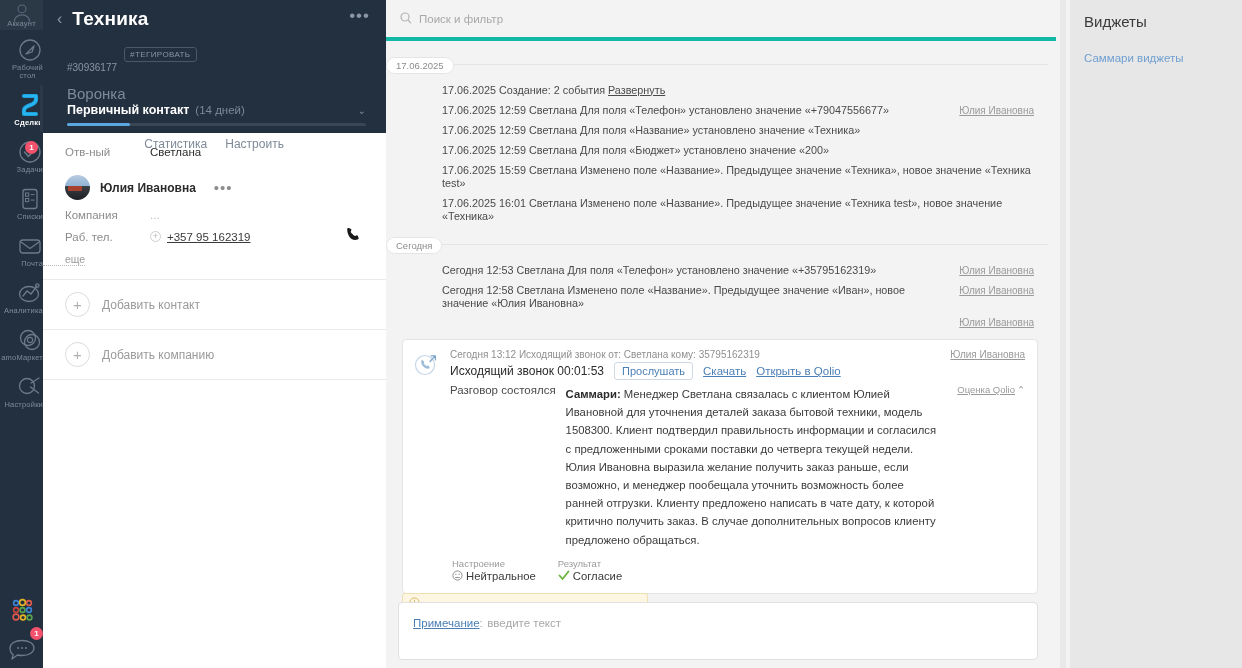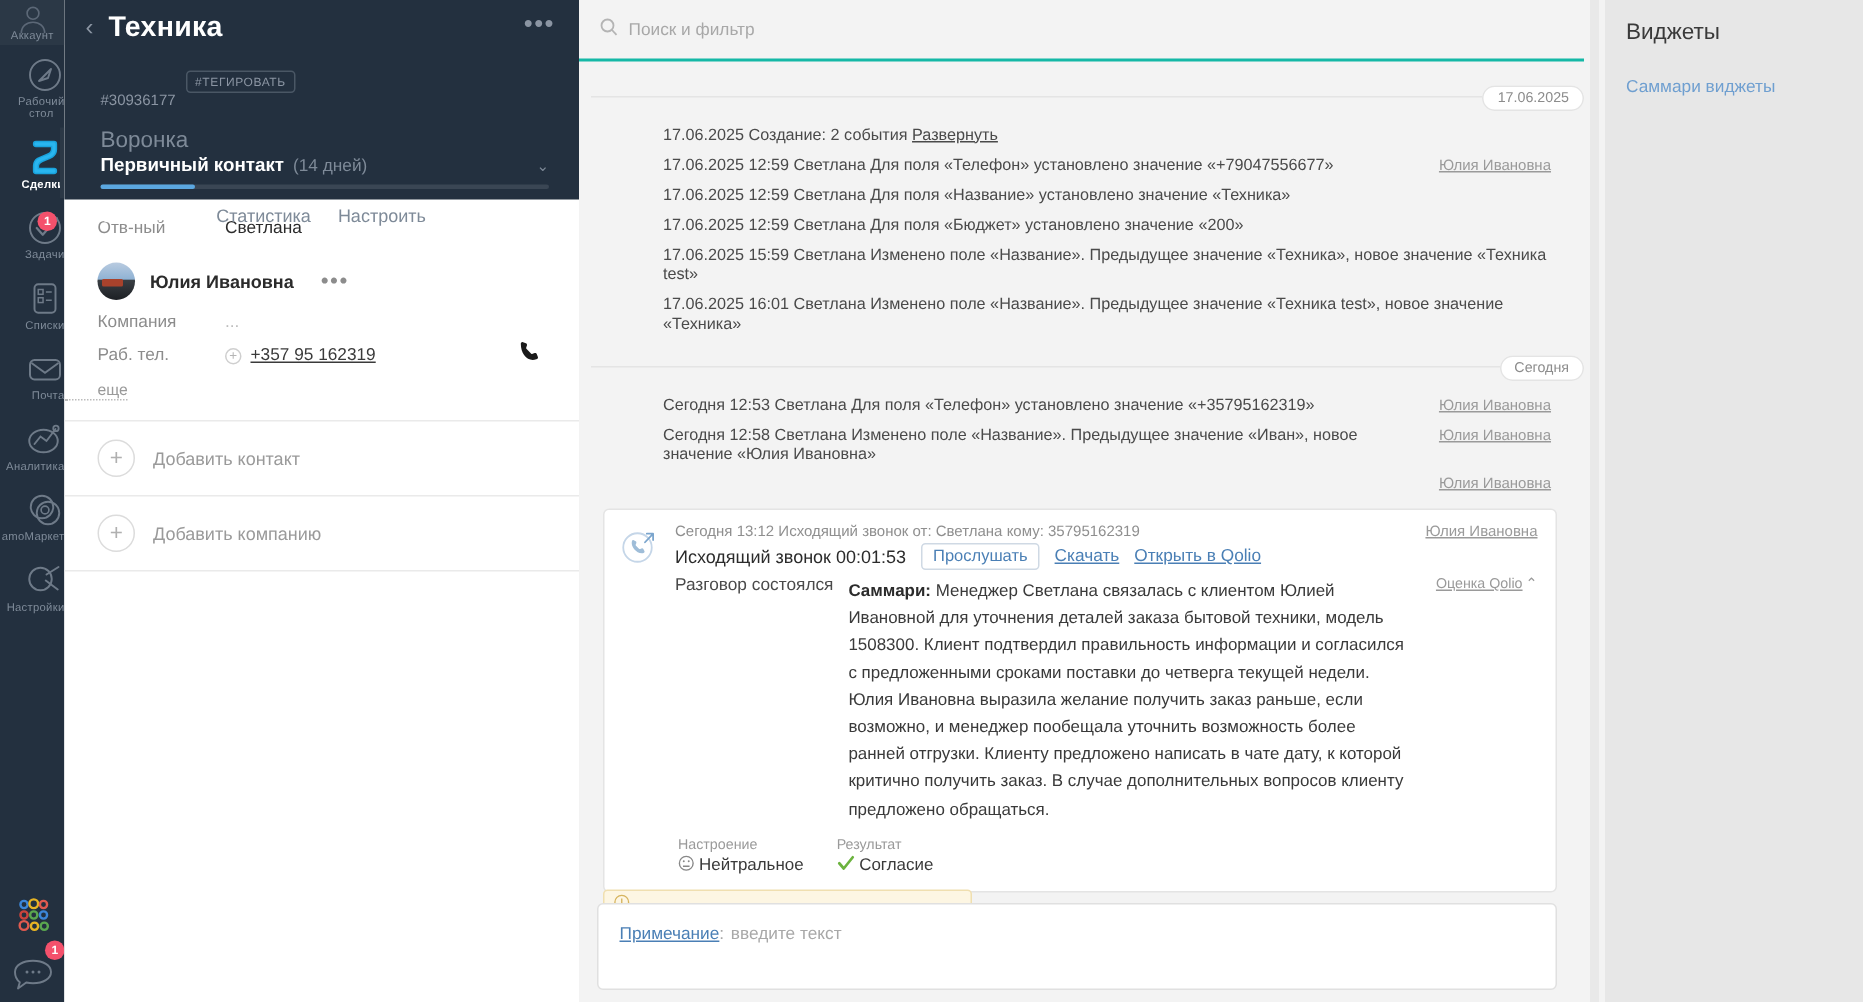--- a/index.html
+++ b/index.html
@@ -101,26 +101,26 @@
   .divider { height: 1px; background: #eaeaea; margin-top: 12px; }
   .add-row { display: flex; align-items: center; gap: 12px; padding: 12px 0 12px 22px;
     border-bottom: 1px solid #eaeaea; cursor: pointer; }
   .add-circle { width: 25px; height: 25px; border-radius: 50%; border: 1px solid #dcdcdc;
     color: #b0b0b0; font-size: 15px; line-height: 23px; text-align: center; }
   .add-label { color: #9a9a9a; font-size: 12px; }
 
   
   .feed { flex: 1 1 auto; width: 670px; height: 668px; background: #f3f3f3;
     display: flex; flex-direction: column; position: relative; }
-  .feed-search { height: 41px; background: #f3f3f3; border-bottom: 2px solid #14b8a6;
+  .feed-search { height: 41px; background: #f3f3f3; border-bottom: 4px solid #14b8a6;
     display: flex; align-items: center; padding: 0 14px; gap: 7px; }
   .search-ic { color: #b4b4b4; }
   .search-ph { color: #a8a8a8; font-size: 11.5px; }
   .feed-scroll { flex: 1; overflow: hidden; position: relative; padding-top: 5px; }
-  .date-sep { position: relative; text-align: right; margin: 9px 0 7px; }
+  .date-sep { position: relative; text-align: left; margin: 9px 0 7px; }
   .date-sep::before { content: ""; position: absolute; left: 8px; right: 8px; top: 50%;
     height: 1px; background: #e4e4e4; }
   .date-sep span { position: relative; background: #fff; border: 1px solid #e4e4e4;
     border-radius: 9px; color: #8c8c8c; font-size: 9.5px; padding: 2px 9px; }
   .ev { display: flex; align-items: baseline; padding: 3.5px 22px 3.5px 56px; }
   .ev-txt { color: #4a4a4a; font-size: 10.8px; line-height: 13px; }
   .ev-link { color: #4a4a4a; text-decoration: underline; cursor: pointer; }
   .ev-who { margin-left: auto; color: #9a9a9a; font-size: 10px; text-decoration: underline;
     white-space: nowrap; padding-left: 14px; cursor: pointer; }
 

